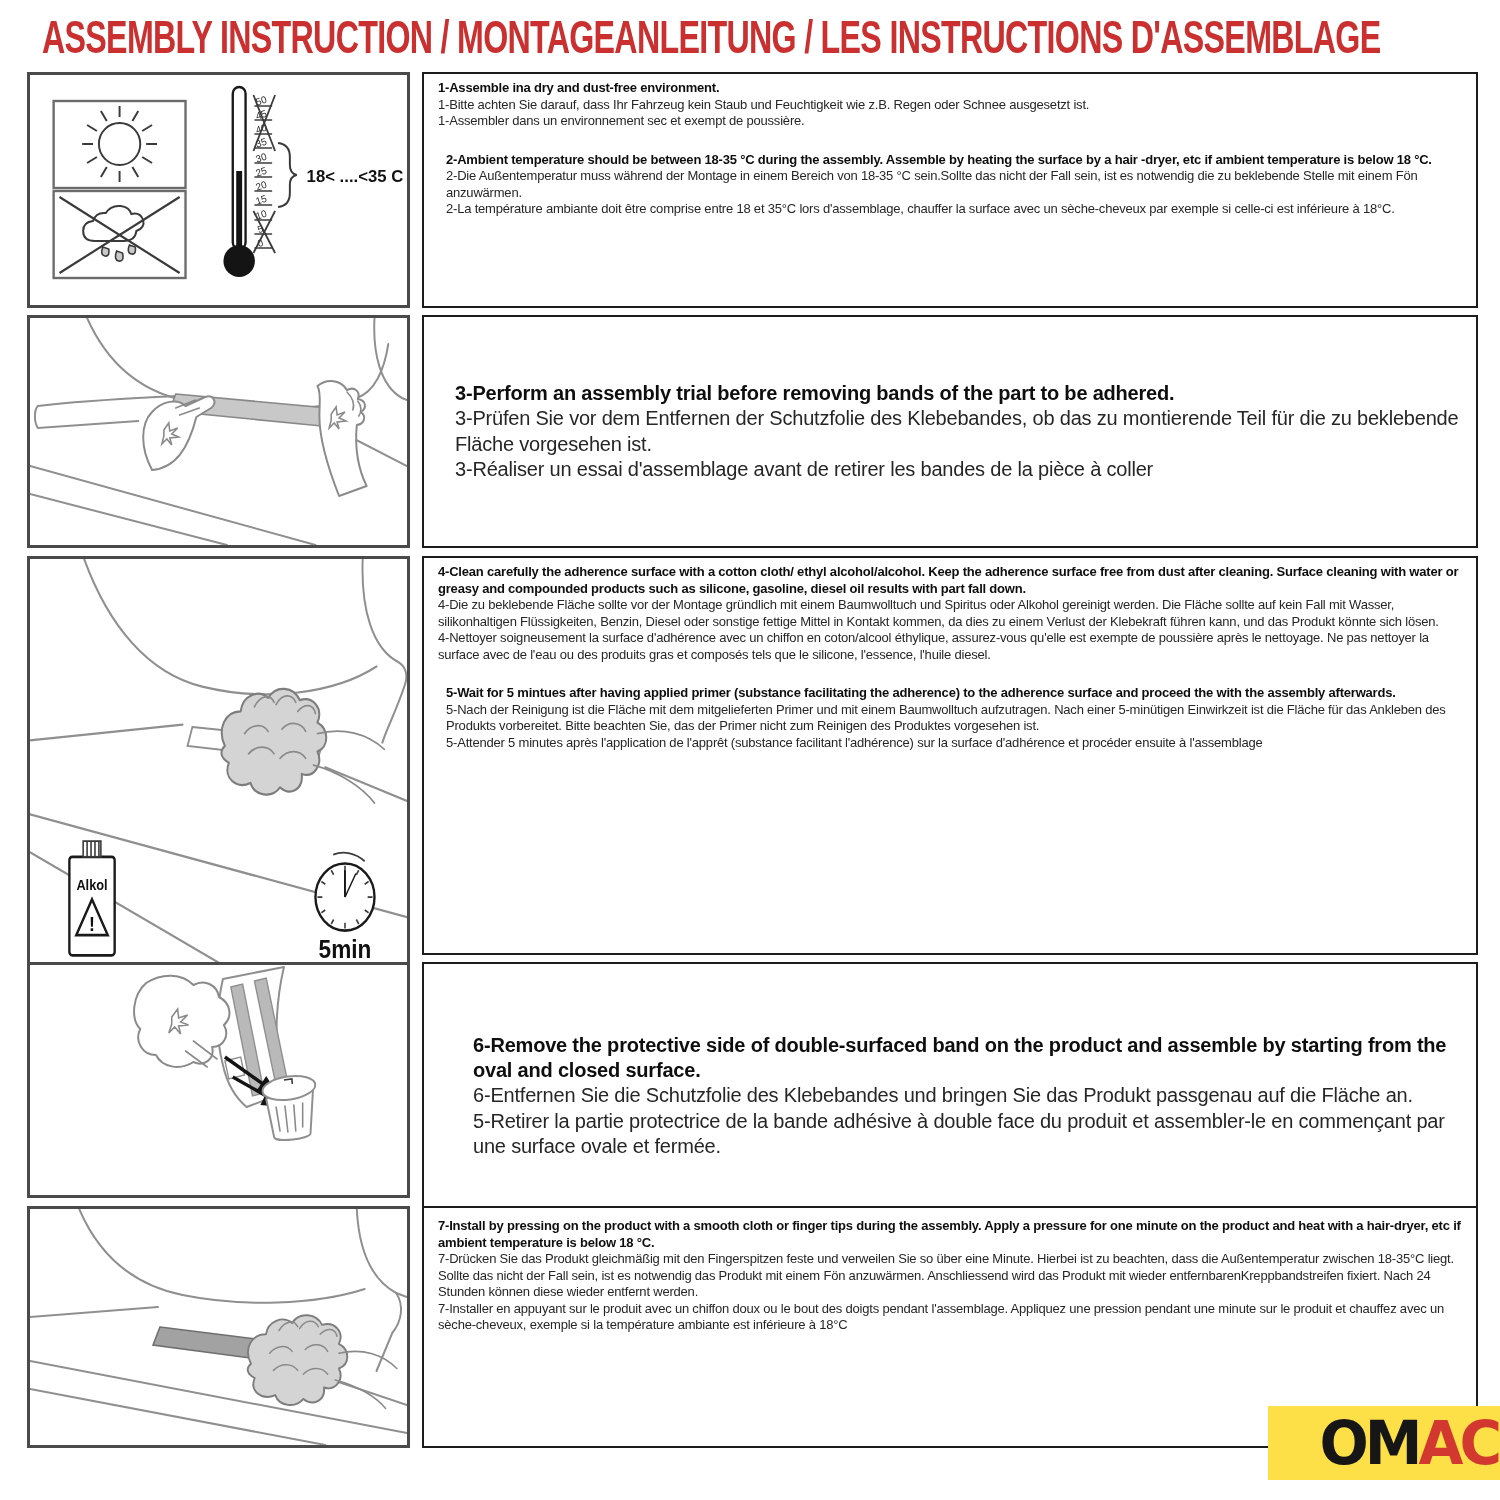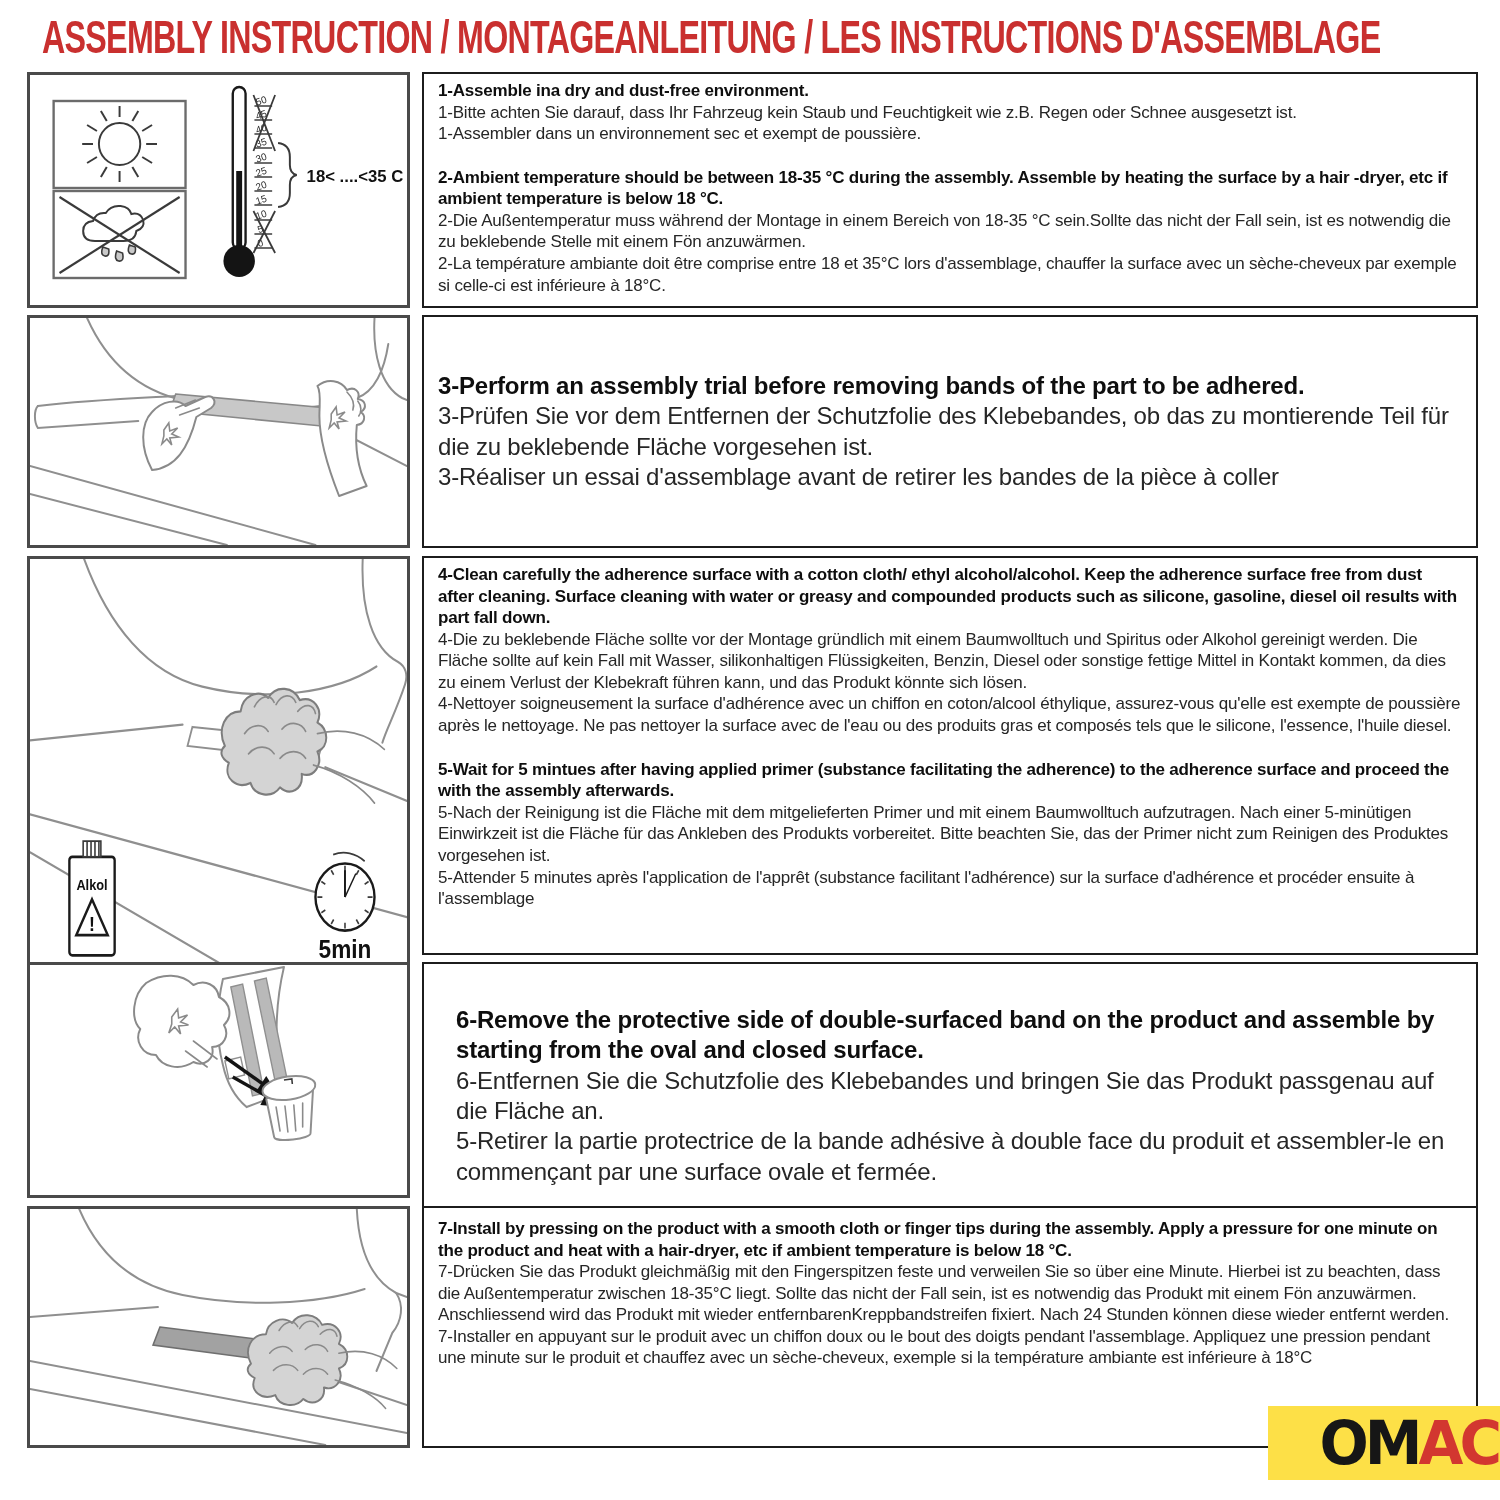--- a/index.html
+++ b/index.html
@@ -8,24 +8,24 @@
   .title{position:absolute;left:42px;top:10px;font-size:46px;font-weight:bold;
          letter-spacing:-1px;white-space:nowrap;transform:scaleX(.70);
          transform-origin:left top;color:#c9302f;}
   .row{position:absolute;left:0;width:1500px;}
   .figbox{position:absolute;left:27px;width:383px;border:3px solid #4a4a4a;
           background:#fff;box-sizing:border-box;}
   .figbox svg{display:block;width:100%;height:100%;}
   .textbox{position:absolute;left:422px;width:1056px;border:2px solid #1c1c1c;
            background:#fff;box-sizing:border-box;padding:6px 14px;}
   .textbox.center{display:flex;flex-direction:column;justify-content:center;}
-  .step p{margin:0;font-size:17px;line-height:1.27;letter-spacing:-0.2px;color:#262626;}
+  .step p{margin:0;font-size:13px;line-height:1.27;letter-spacing:-0.2px;color:#262626;}
   .step p.b{font-weight:bold;color:#0e0e0e;}
-  .big .step p{font-size:24px;line-height:1.27;}
-  .step + .step{margin-top:22px;}
+  .big .step p{font-size:20px;line-height:1.27;margin-left:17px;}
+  .step + .step{margin-top:22px;margin-left:8px;}
   .logo{position:absolute;left:1268px;top:1406px;width:232px;height:74px;background:#fde047;
         display:flex;align-items:center;justify-content:flex-end;padding-right:2px;box-sizing:border-box;}
   .logo span{font-family:"DejaVu Sans",sans-serif;font-weight:bold;font-size:58px;
              letter-spacing:-4px;line-height:1;transform:scaleY(1.05);}
   .logo .lb{color:#161616;}
   .logo .lr{color:#d23730;}
   
   .car{fill:none;stroke:#8f8f8f;stroke-width:2;stroke-linecap:round;}
   .hand{fill:#ffffff;stroke:#8a8a8a;stroke-width:2;stroke-linejoin:round;}
   .handline{fill:none;stroke:#8a8a8a;stroke-width:1.6;stroke-linecap:round;}

